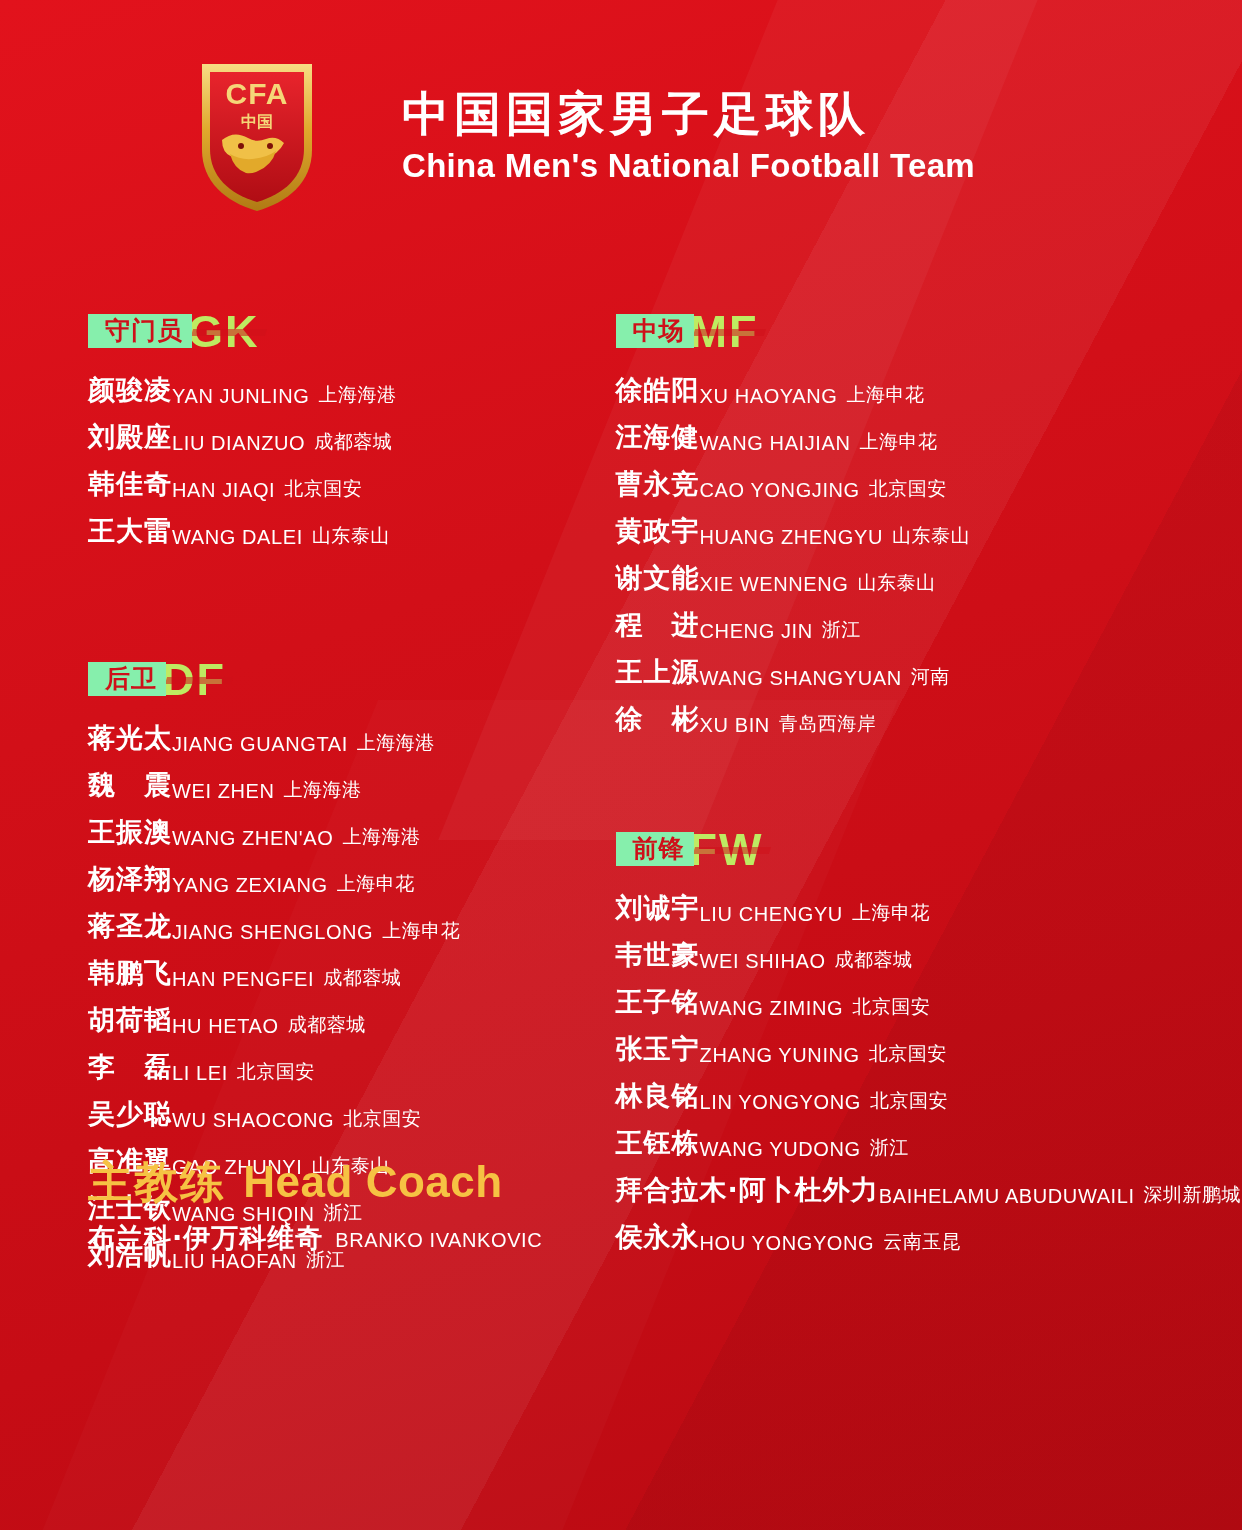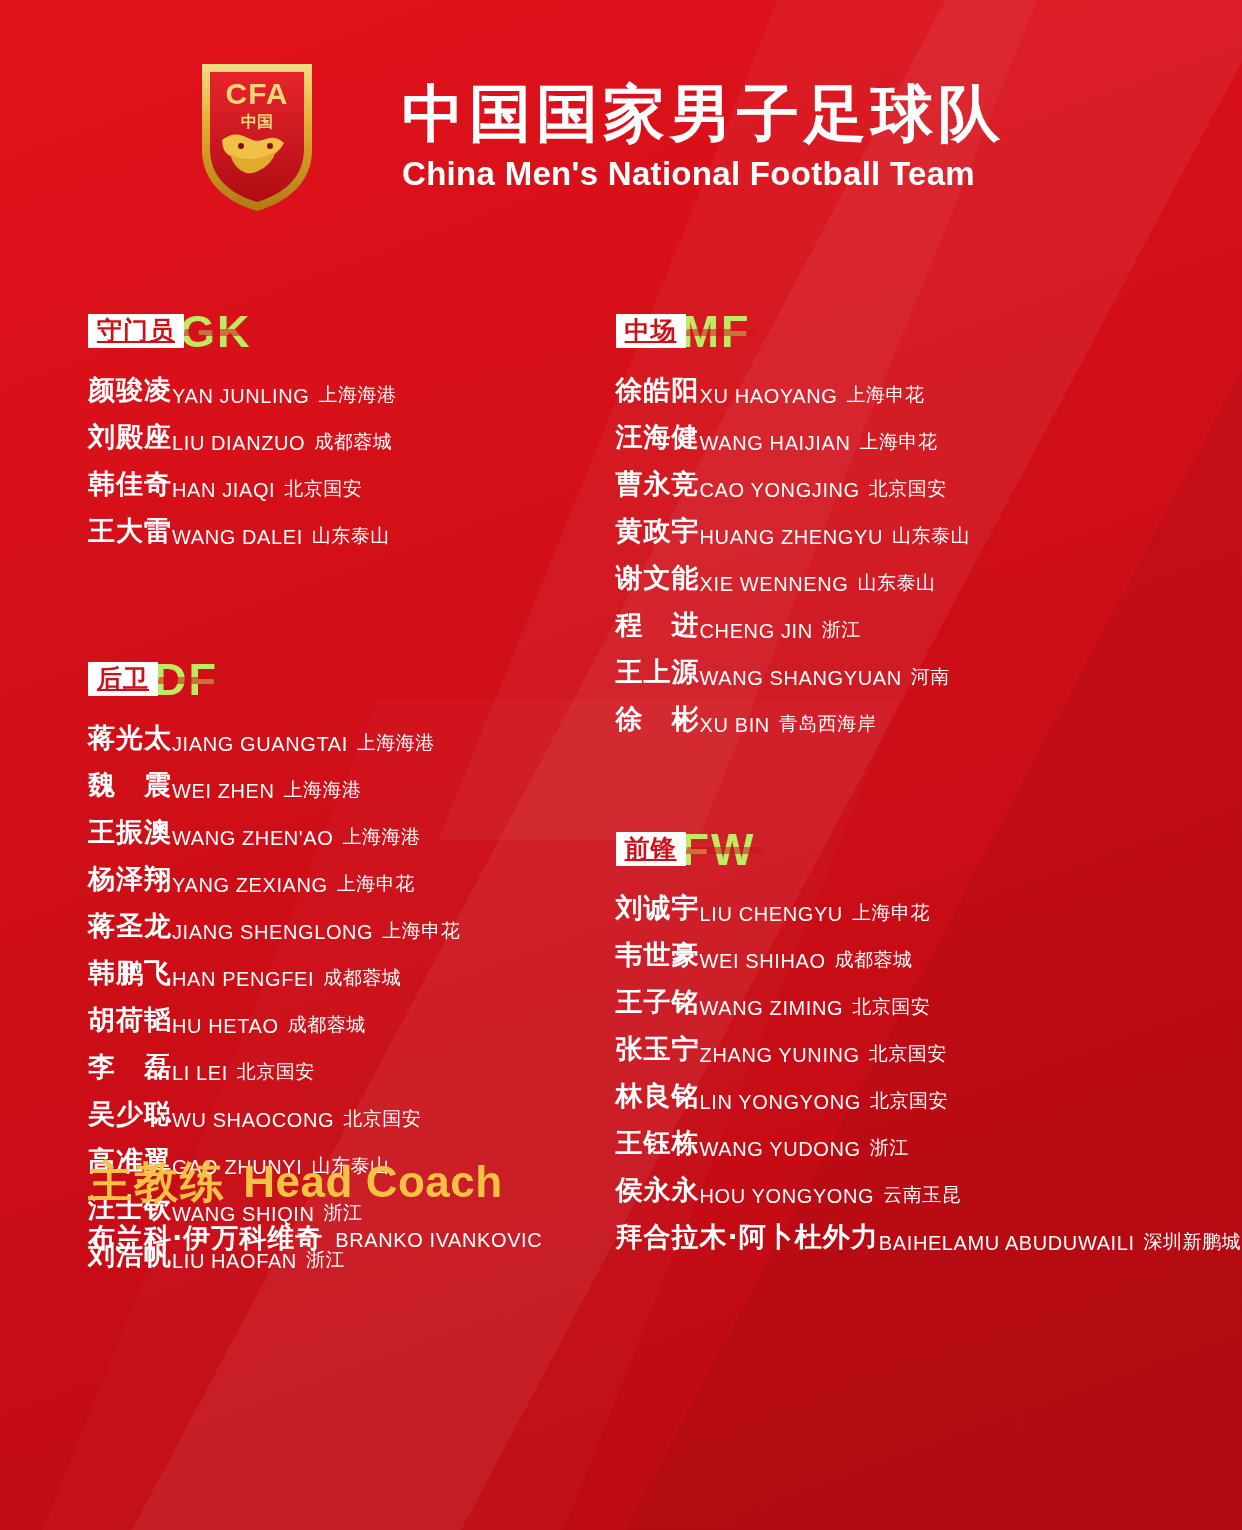--- a/index.html
+++ b/index.html
@@ -40,21 +40,21 @@
   }
   .crest {
     width: 122px;
     height: 158px;
     position: relative;
     flex: 0 0 auto;
   }
   .crest svg { display: block; }
   .title-block { margin-left: 44px; }
   .title-cn {
-    font-size: 62px;
+    font-size: 47px;
     font-weight: bold;
     color: #ffffff;
     letter-spacing: 5px;
     line-height: 1.08;
     font-family: "DejaVu Sans", sans-serif;
   }
   .title-en {
     font-size: 33px;
     font-weight: bold;
     color: #ffffff;
@@ -74,31 +74,30 @@
   
   .section { margin-bottom: 8px; }
   .sec-head {
     display: inline-flex;
     align-items: center;
     position: relative;
     height: 46px;
     margin-bottom: 18px;
   }
   .sec-cn {
-    background: #ffffff;
+    background: #86efac;
     color: #cf1019;
     font-size: 25px;
     font-weight: bold;
-    padding: 4px 9px 5px 9px;
+    padding: 4px 9px 5px 17px;
     line-height: 1;
     font-family: "DejaVu Sans", sans-serif;
     letter-spacing: 1px;
     position: relative;
     z-index: 2;
-    text-decoration: underline;
   }
   .sec-en {
     font-size: 45px;
     font-weight: bold;
     color: #bef264;
     letter-spacing: 2px;
     line-height: 1;
     margin-left: -4px;
     position: relative;
     z-index: 1;
@@ -406,28 +405,28 @@
           <span class="p-cn">林良铭</span>
           <span class="p-en">LIN YONGYONG</span>
           <span class="p-club">北京国安</span>
         </div>
         <div class="player">
           <span class="p-cn">王钰栋</span>
           <span class="p-en">WANG YUDONG</span>
           <span class="p-club">浙江</span>
         </div>
         <div class="player">
+          <span class="p-cn">拜合拉木·阿卜杜外力</span>
+          <span class="p-en">BAIHELAMU ABUDUWAILI</span>
+          <span class="p-club">深圳新鹏城</span>
+        </div>
+        <div class="player">
           <span class="p-cn">侯永永</span>
           <span class="p-en">HOU YONGYONG</span>
           <span class="p-club">云南玉昆</span>
-        </div>
-        <div class="player">
-          <span class="p-cn">拜合拉木·阿卜杜外力</span>
-          <span class="p-en">BAIHELAMU ABUDUWAILI</span>
-          <span class="p-club">深圳新鹏城</span>
         </div>
       </div>
     </div>
   </div>
 
   <div class="coach">
     <div class="coach-title">
       <span>主教练</span>
       <span class="en">Head Coach</span>
     </div>

